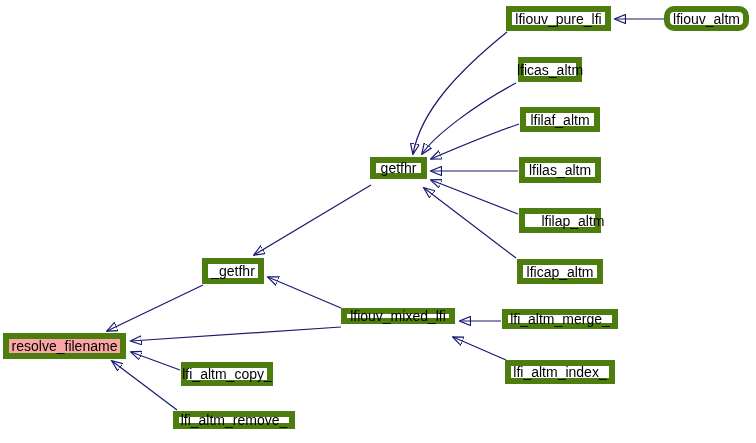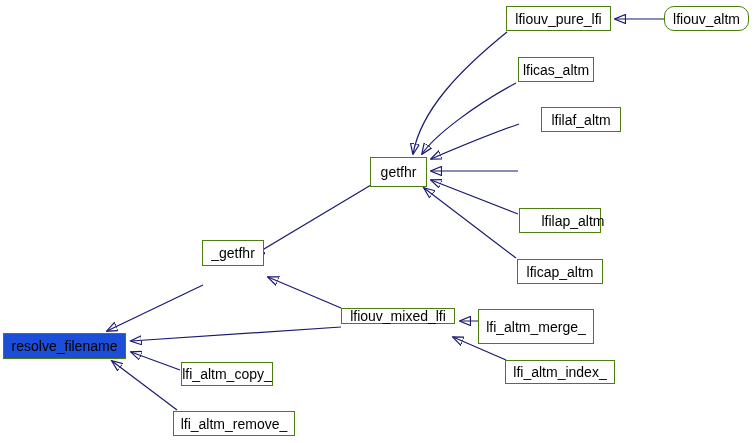--- a/index.html
+++ b/index.html
@@ -17,32 +17,32 @@
     position:absolute;left:0;top:0;width:756px;height:443px;
   }
   .edges path{
     fill:none;
     stroke:#191970;
     stroke-width:1.2;
   }
   .node{
     position:absolute;
     box-sizing:border-box;
-    border:1px solid #4d7c0f;
+    border:6px solid #4d7c0f;
     background:#ffffff;
     color:#000000;
     font-size:14px;
     display:flex;
     align-items:center;
     justify-content:center;
     white-space:nowrap;
     cursor:pointer;
   }
   .node.current{
-    background:#1d4ed8;
+    background:#fca5a5;
     cursor:default;
   }
 </style>
 </head>
 <body>
 
 <div class="canvas">
 
   <svg class="edges" viewBox="0 0 756 443" xmlns="http://www.w3.org/2000/svg">
     <defs>
@@ -64,38 +64,39 @@
     <path d="M180,370 L131,352" marker-end="url(#arr)"></path>
     <path d="M177,410 L112,361" marker-end="url(#arr)"></path>
     <path d="M501,321 L460,321" marker-end="url(#arr)"></path>
     <path d="M506,360 L453,337" marker-end="url(#arr)"></path>
   </svg>
 
   <div class="node current" style="left:3px;top:333px;width:123px;height:26px;">resolve_filename</div>
 
   <div class="node" style="left:181px;top:362px;width:92px;height:24px;">lfi_altm_copy_</div>
 
-  <div class="node" style="left:173px;top:411px;width:122px;height:25px;">lfi_altm_remove_</div>
+  <div class="node" style="left:173px;top:411px;width:122px;height:18px;">lfi_altm_remove_</div>
 
-  <div class="node" style="left:202px;top:240px;width:62px;height:26px;">_getfhr</div>
+  <div class="node" style="left:202px;top:258px;width:62px;height:26px;">_getfhr</div>
 
   <div class="node" style="left:341px;top:308px;width:114px;height:16px;">lfiouv_mixed_lfi</div>
 
-  <div class="node" style="left:370px;top:157px;width:57px;height:30px;">getfhr</div>
+  <div class="node" style="left:370px;top:157px;width:57px;height:22px;">getfhr</div>
 
   <div class="node" style="left:506px;top:6px;width:105px;height:25px;">lfiouv_pure_lfi</div>
 
   <div class="node" style="left:664px;top:6px;width:85px;height:25px;border-radius:10px;">lfiouv_altm</div>
 
-  <div class="node" style="left:518px;top:57px;width:76px;height:25px;">lficas_altm</div>
+  <div class="node" style="left:518px;top:57px;width:64px;height:25px;">lficas_altm</div>
 
-  <div class="node" style="left:520px;top:107px;width:80px;height:25px;margin-left:21px;">lfilaf_altm</div>
+  <div class="node" style="left:520px;top:107px;width:80px;height:25px;">lfilaf_altm</div>
 
+  <div class="node" style="left:519px;top:157px;width:82px;height:26px;">lfilas_altm</div>
 
   <div class="node" style="left:519px;top:208px;width:82px;height:25px;padding-left:26px;">lfilap_altm</div>
 
   <div class="node" style="left:517px;top:259px;width:86px;height:25px;">lficap_altm</div>
 
-  <div class="node" style="left:478px;top:309px;width:116px;height:35px;">lfi_altm_merge_</div>
+  <div class="node" style="left:502px;top:309px;width:116px;height:20px;">lfi_altm_merge_</div>
 
   <div class="node" style="left:505px;top:360px;width:110px;height:24px;">lfi_altm_index_</div>
 
 </div>
 
 </body></html>

